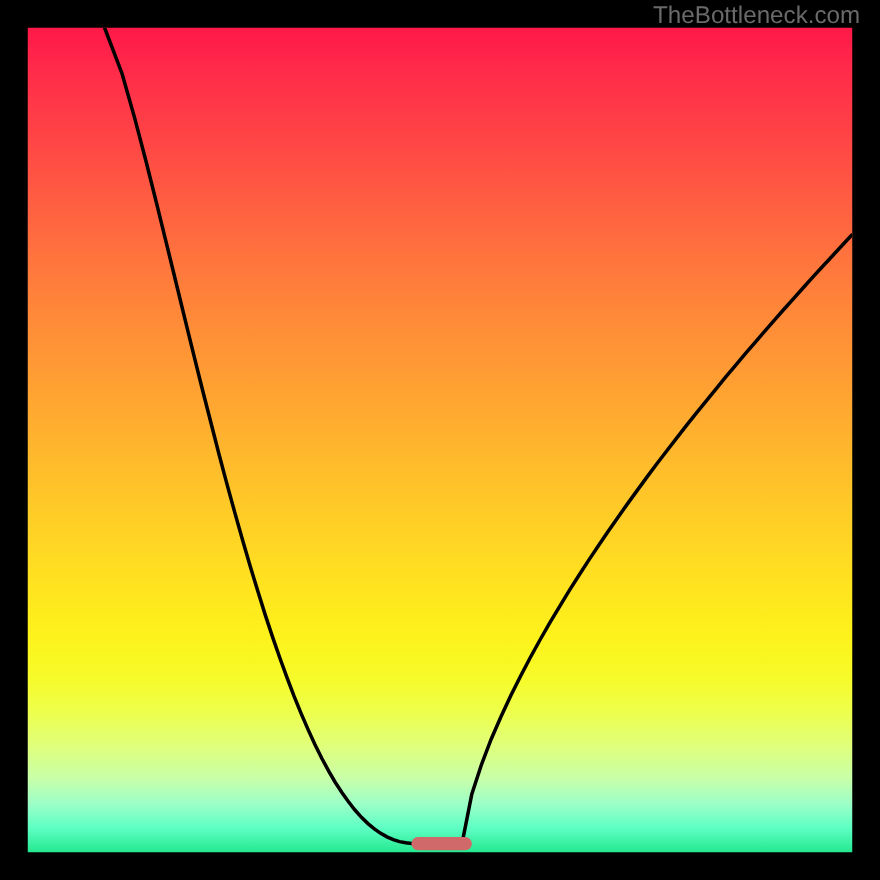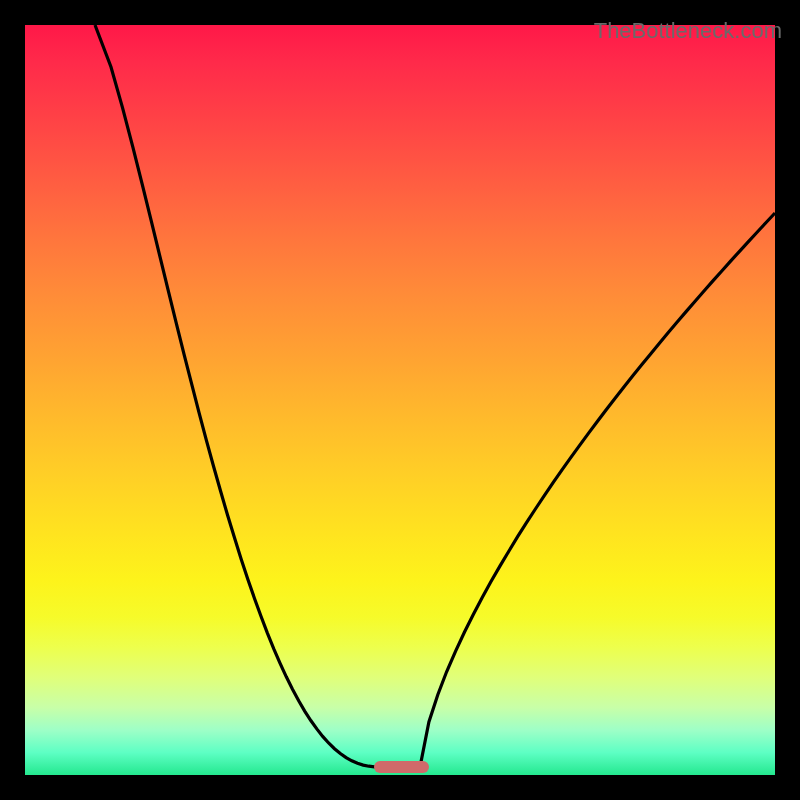--- a/index.html
+++ b/index.html
@@ -5,21 +5,21 @@
     * { margin: 0; padding: 0; box-sizing: border-box; }
     body {
       width: 800px;
       height: 800px;
       background: #000;
       position: relative;
       overflow: hidden;
     }
     .watermark {
       position: absolute;
-      top: 18px;
+      top: 1px;
       right: 18px;
       color: #6a6a6a;
       font-family: Arial, sans-serif;
       font-size: 22px;
       font-weight: 500;
       z-index: 10;
     }
     .plot-area {
       position: absolute;
       left: 25px;

